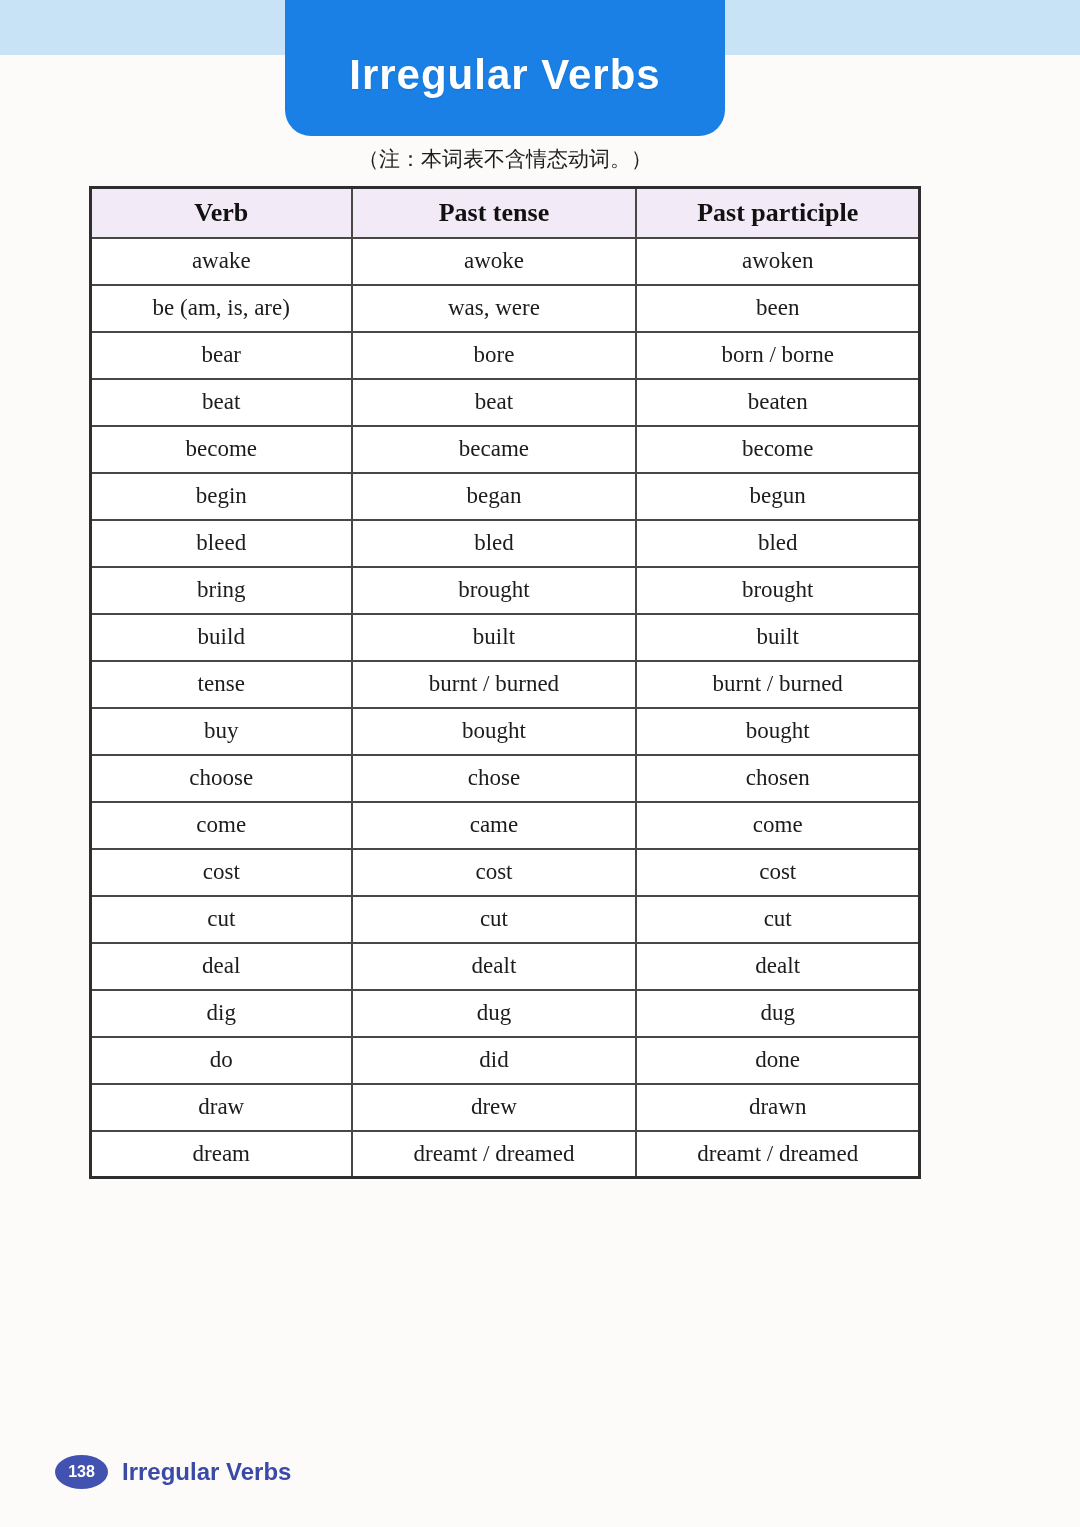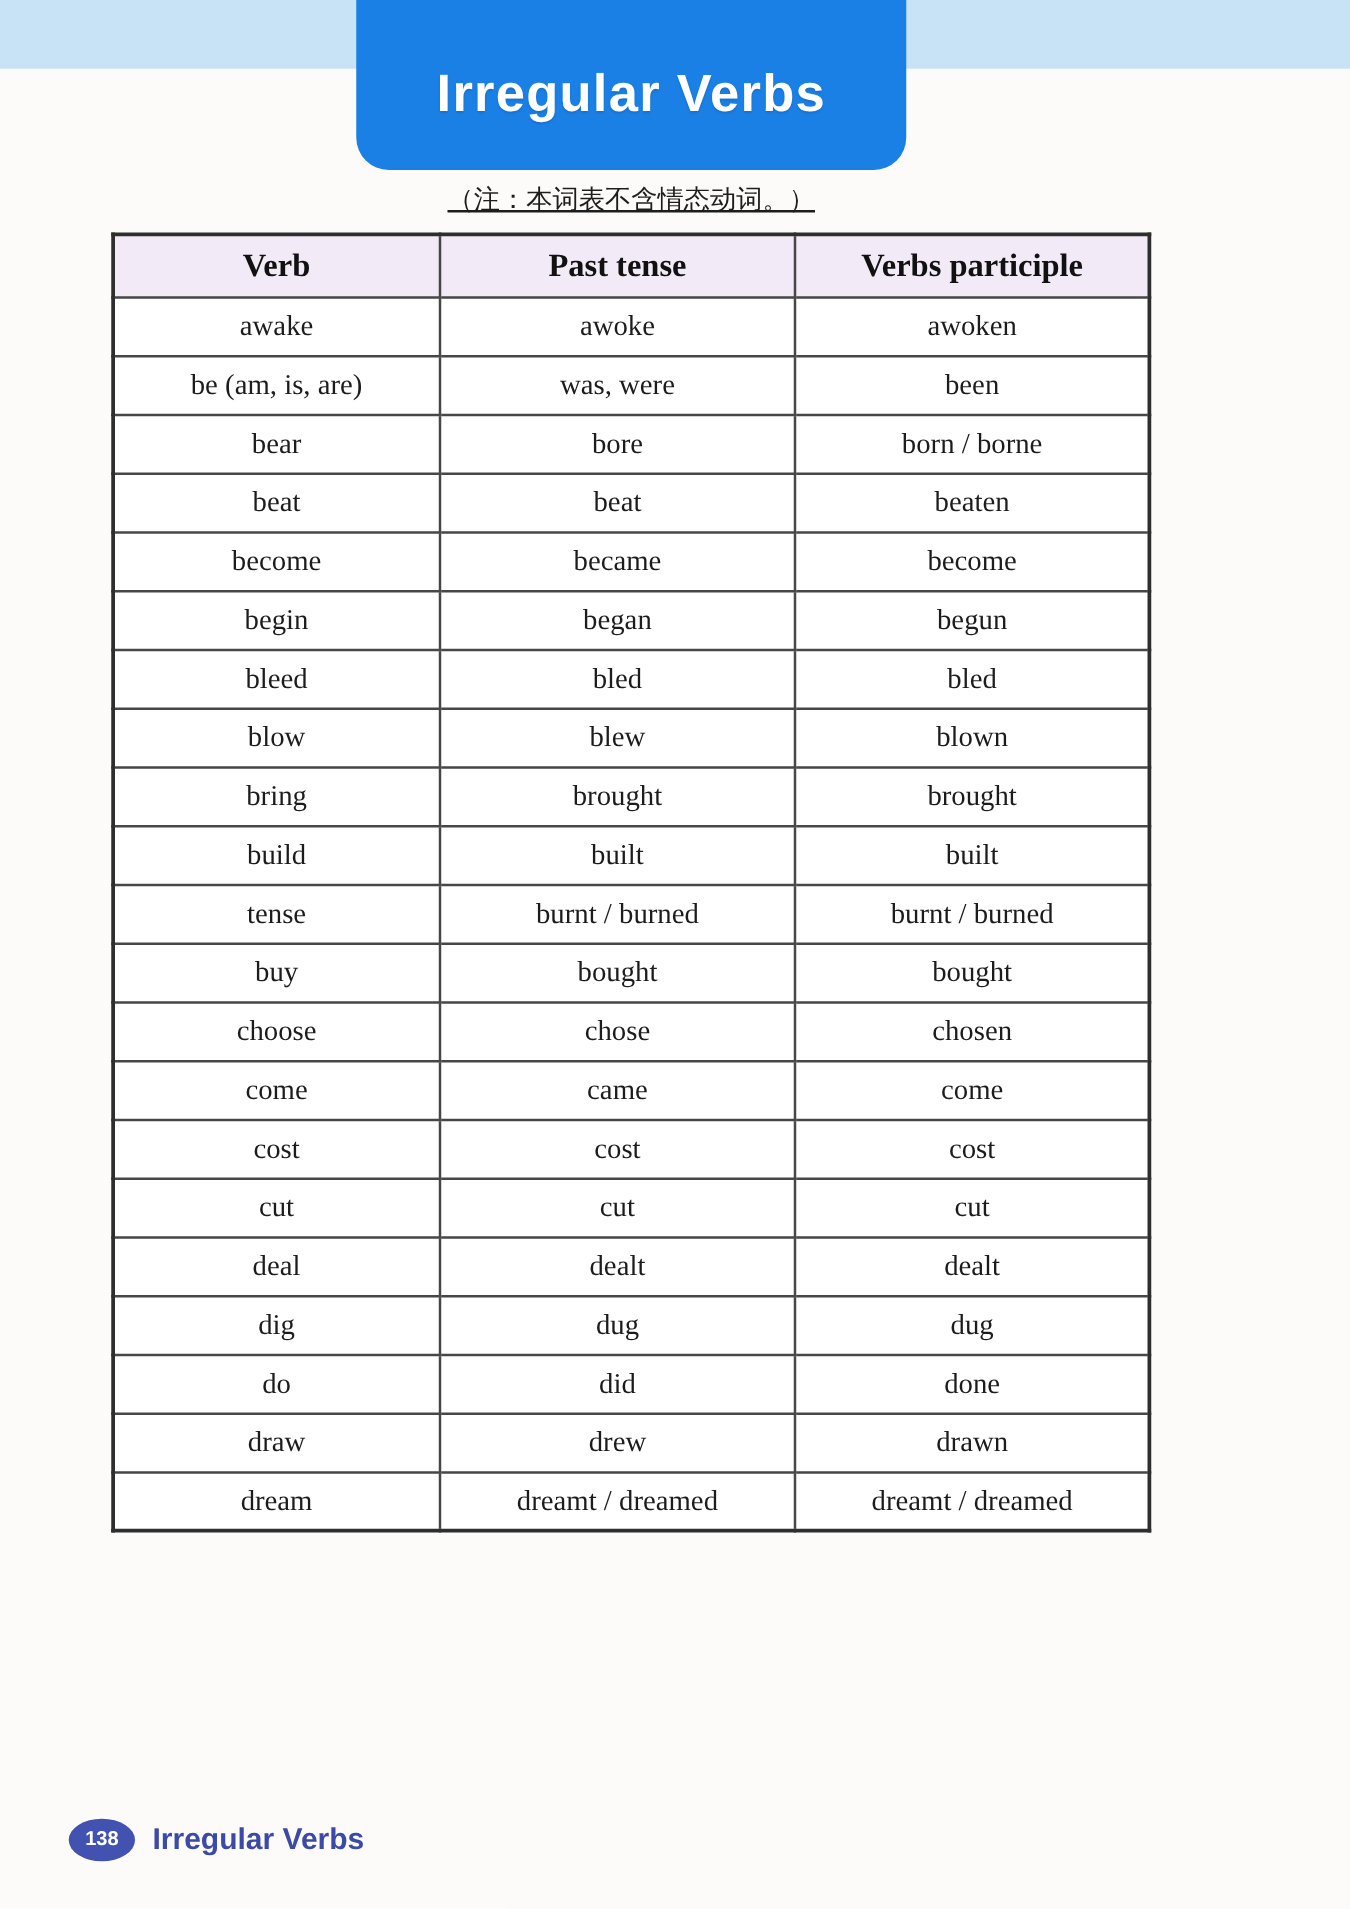--- a/index.html
+++ b/index.html
@@ -35,21 +35,20 @@
     font-weight: 700;
     letter-spacing: 1px;
     text-shadow: 0 1px 2px rgba(0,0,0,0.12);
   }
   .note {
     margin-top: 9px;
     text-align: center;
     font-family: "Liberation Serif", "DejaVu Sans", serif;
     font-size: 21px;
     color: #1d1d1d;
-    text-decoration: underline;
   }
   table.verb-table {
     margin-top: 13px;
     width: 832px;
     border-collapse: collapse;
     background: #ffffff;
     border: 3px solid #2e2e2e;
     padding-left: 44px;
   }
   table.verb-table th, table.verb-table td {
@@ -106,21 +105,21 @@
   <table class="verb-table">
     <colgroup>
       <col style="width:262px">
       <col style="width:286px">
       <col style="width:284px">
     </colgroup>
     <thead>
       <tr>
         <th>Verb</th>
         <th>Past tense</th>
-        <th>Verbs participle</th>
+        <th>Past participle</th>
       </tr>
     </thead>
     <tbody>
         <tr>
           <td>awake</td>
           <td>awoke</td>
           <td>awoken</td>
         </tr>
         <tr>
           <td>be (am, is, are)</td>
@@ -144,25 +143,20 @@
         </tr>
         <tr>
           <td>begin</td>
           <td>began</td>
           <td>begun</td>
         </tr>
         <tr>
           <td>bleed</td>
           <td>bled</td>
           <td>bled</td>
-        </tr>
-        <tr>
-          <td>blow</td>
-          <td>blew</td>
-          <td>blown</td>
         </tr>
         <tr>
           <td>bring</td>
           <td>brought</td>
           <td>brought</td>
         </tr>
         <tr>
           <td>build</td>
           <td>built</td>
           <td>built</td>

